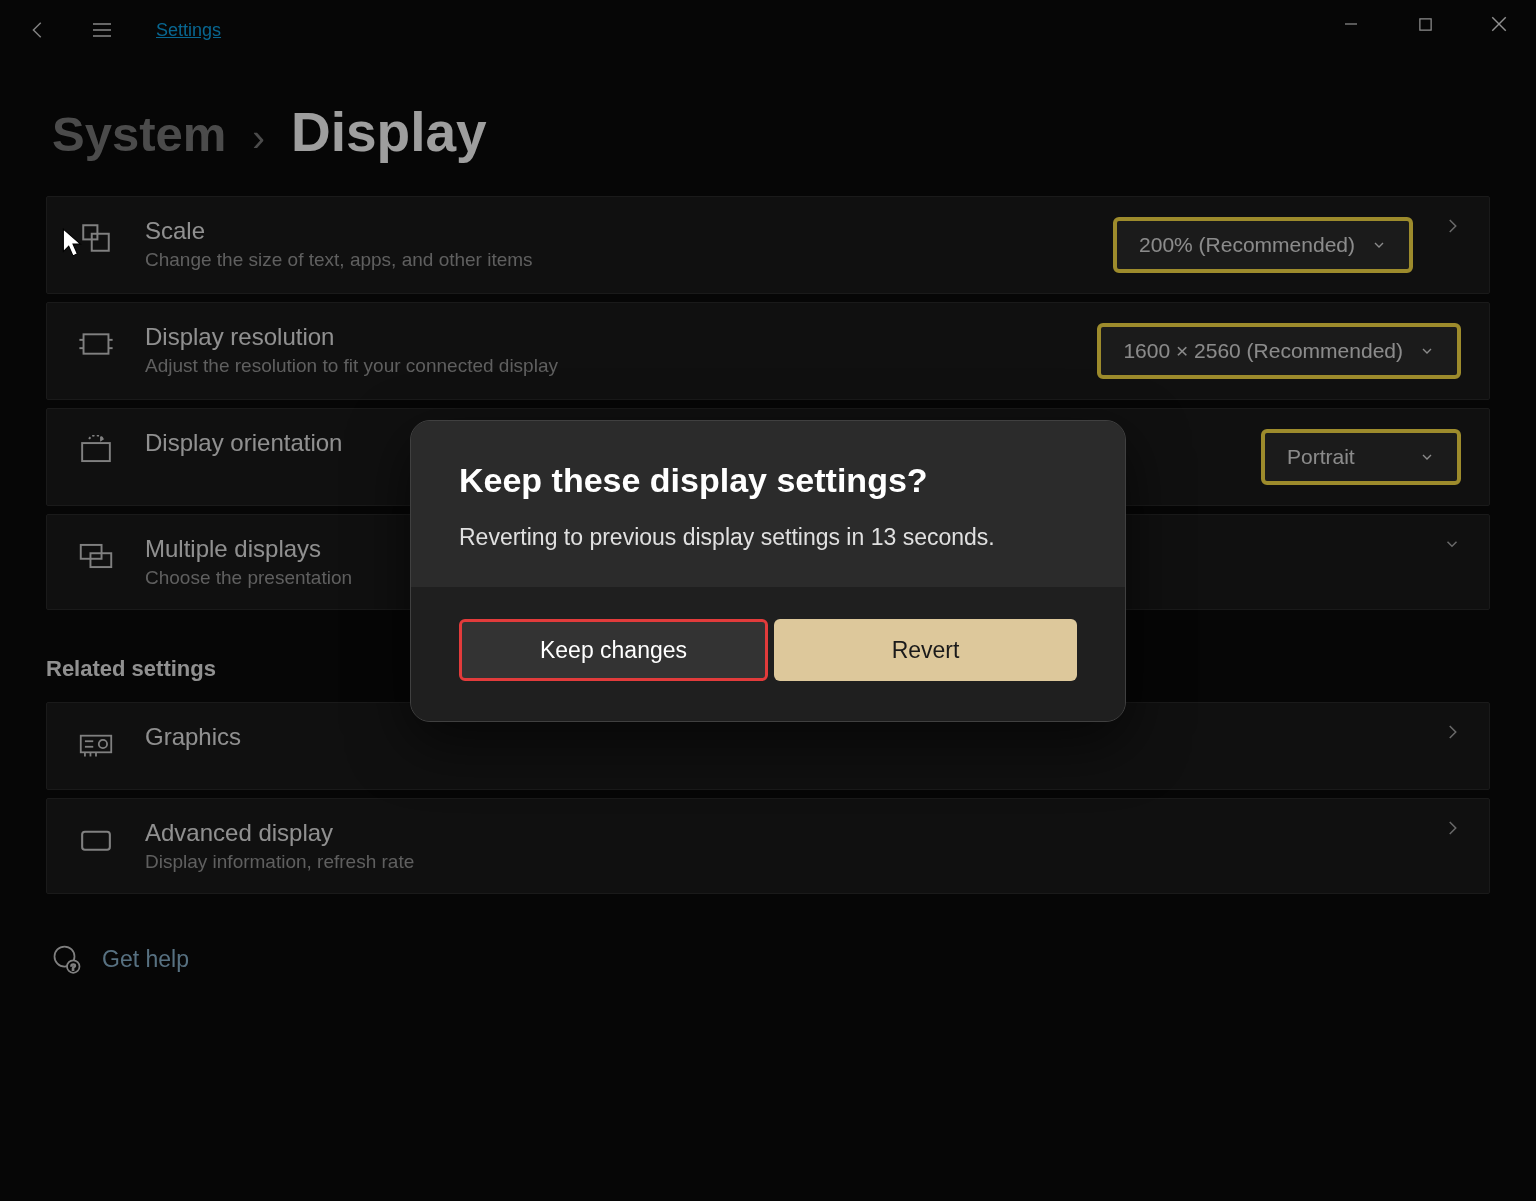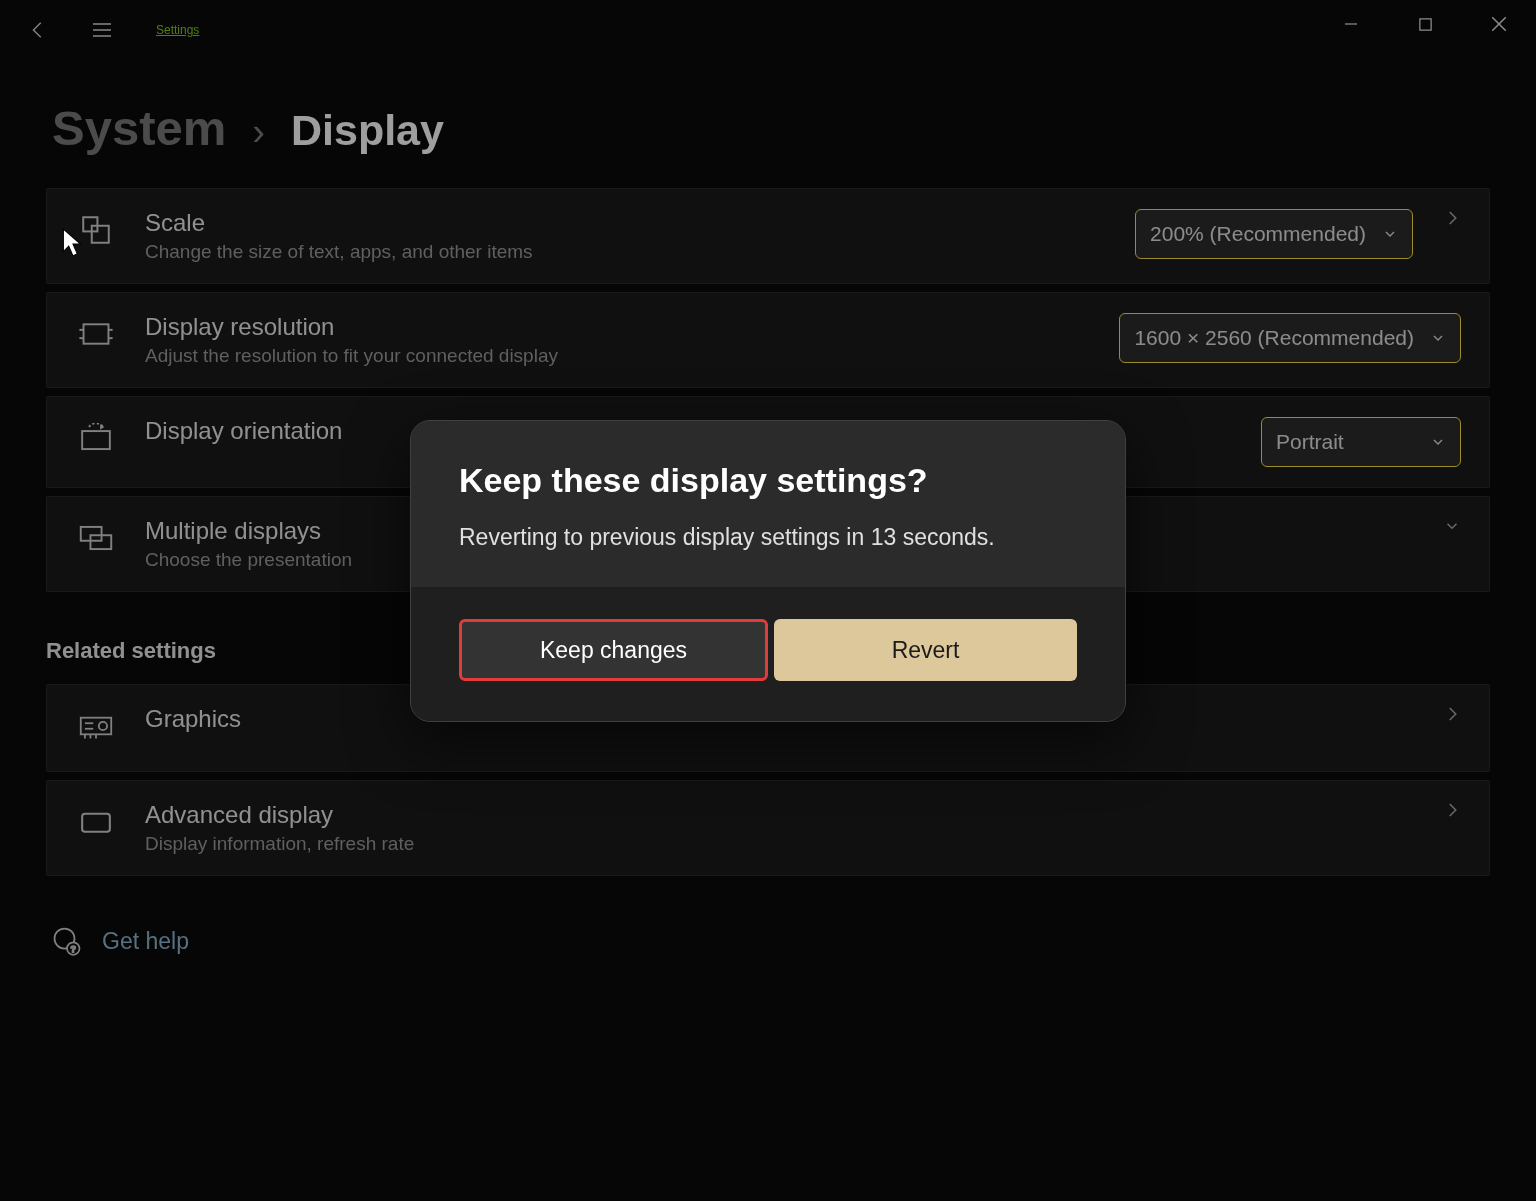--- a/index.html
+++ b/index.html
@@ -27,22 +27,22 @@
     color: #d0d0d0;
     margin-right: 28px;
   }
   .titlebar .hamburger {
     width: 36px; height: 36px;
     display: flex; align-items: center; justify-content: center;
     color: #d0d0d0;
     margin-right: 36px;
   }
   .titlebar .app-title {
-    font-size: 12px;
-    color: #84cc16;
+    font-size: 18px;
+    color: #0ea5e9;
     text-decoration: underline;
   }
   .window-controls {
     position: absolute;
     top: 0; right: 0;
     display: flex;
   }
   .window-controls .ctrl {
     width: 74px; height: 48px;
     display:flex; align-items:center; justify-content:center;
@@ -59,21 +59,21 @@
   .breadcrumb .parent {
     font-size: 49px;
     font-weight: 600;
     color: #7a7a7a;
   }
   .breadcrumb .sep {
     font-size: 38px;
     color: #7a7a7a;
   }
   .breadcrumb .current {
-    font-size: 43px;
+    font-size: 55px;
     font-weight: 600;
     color: #ffffff;
   }
 
   
   .content {
     padding: 0 46px;
   }
   .card {
     background: #1a1a1a;
@@ -103,23 +103,23 @@
     color: #9a9a9a;
     margin-top: 4px;
   }
   .card .title-only {
     font-size: 24px;
     color: #e8e8e8;
     font-weight: 400;
   }
   .card .dropdown {
     background: #2d2d2d;
-    border: 1px solid #fde047;
+    border: 4px solid #fde047;
     border-radius: 6px;
-    padding: 12px 14px;
+    padding: 12px 22px;
     font-size: 21px;
     color: #e0e0e0;
     display:flex;
     align-items:center;
     gap: 16px;
   }
   .card .dropdown.short { min-width: 200px; justify-content: space-between; }
   .card .dropdown.wide { min-width: 320px; }
   .card .chev-right {
     margin-left: 30px;

